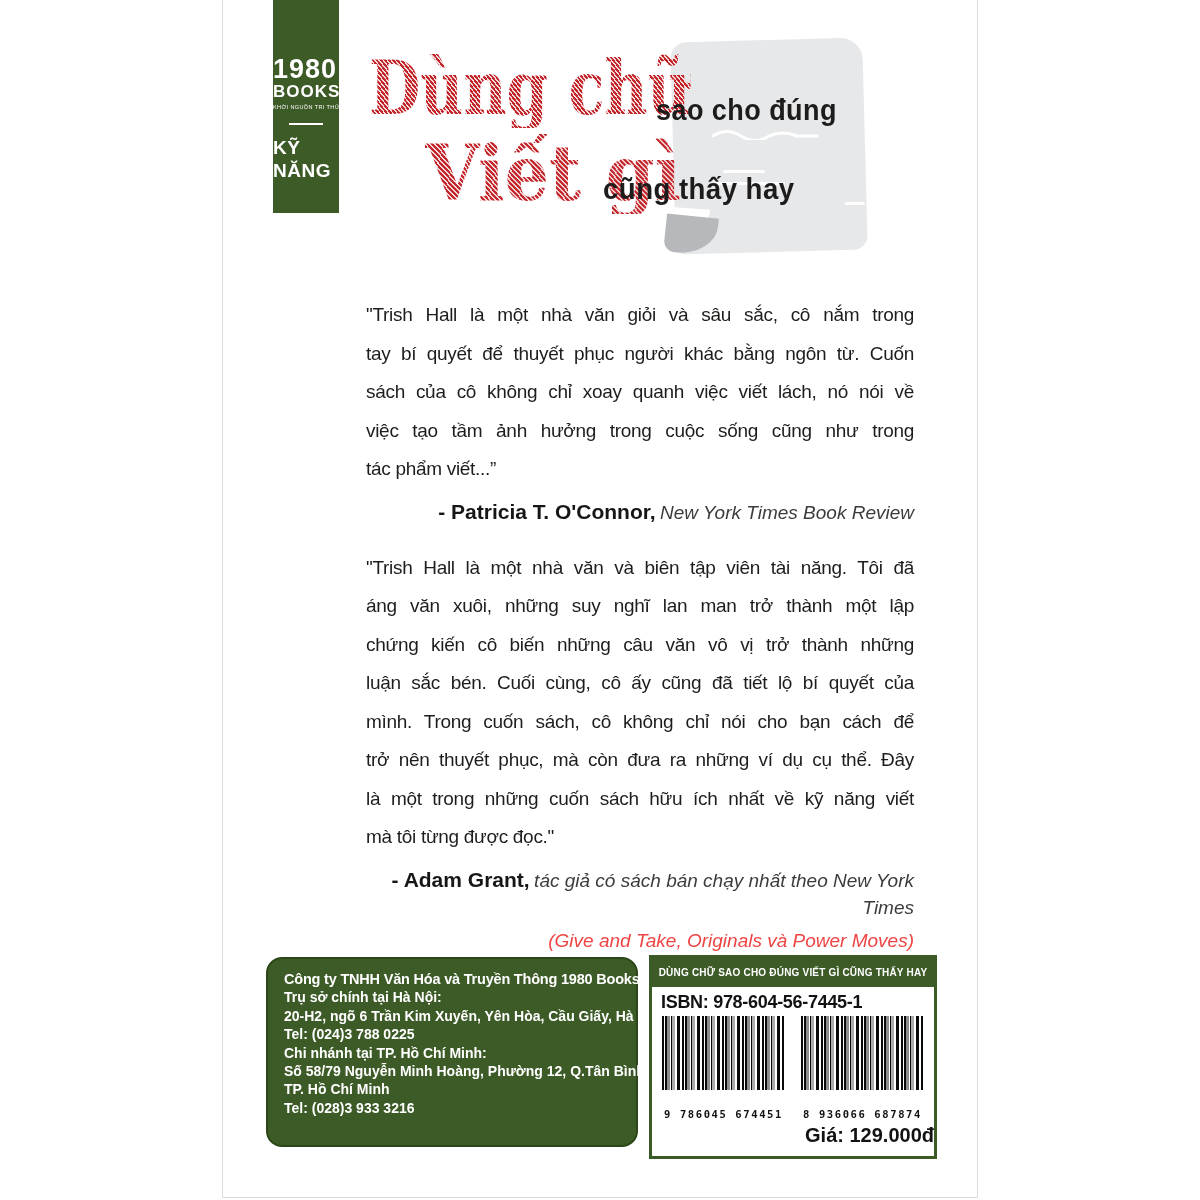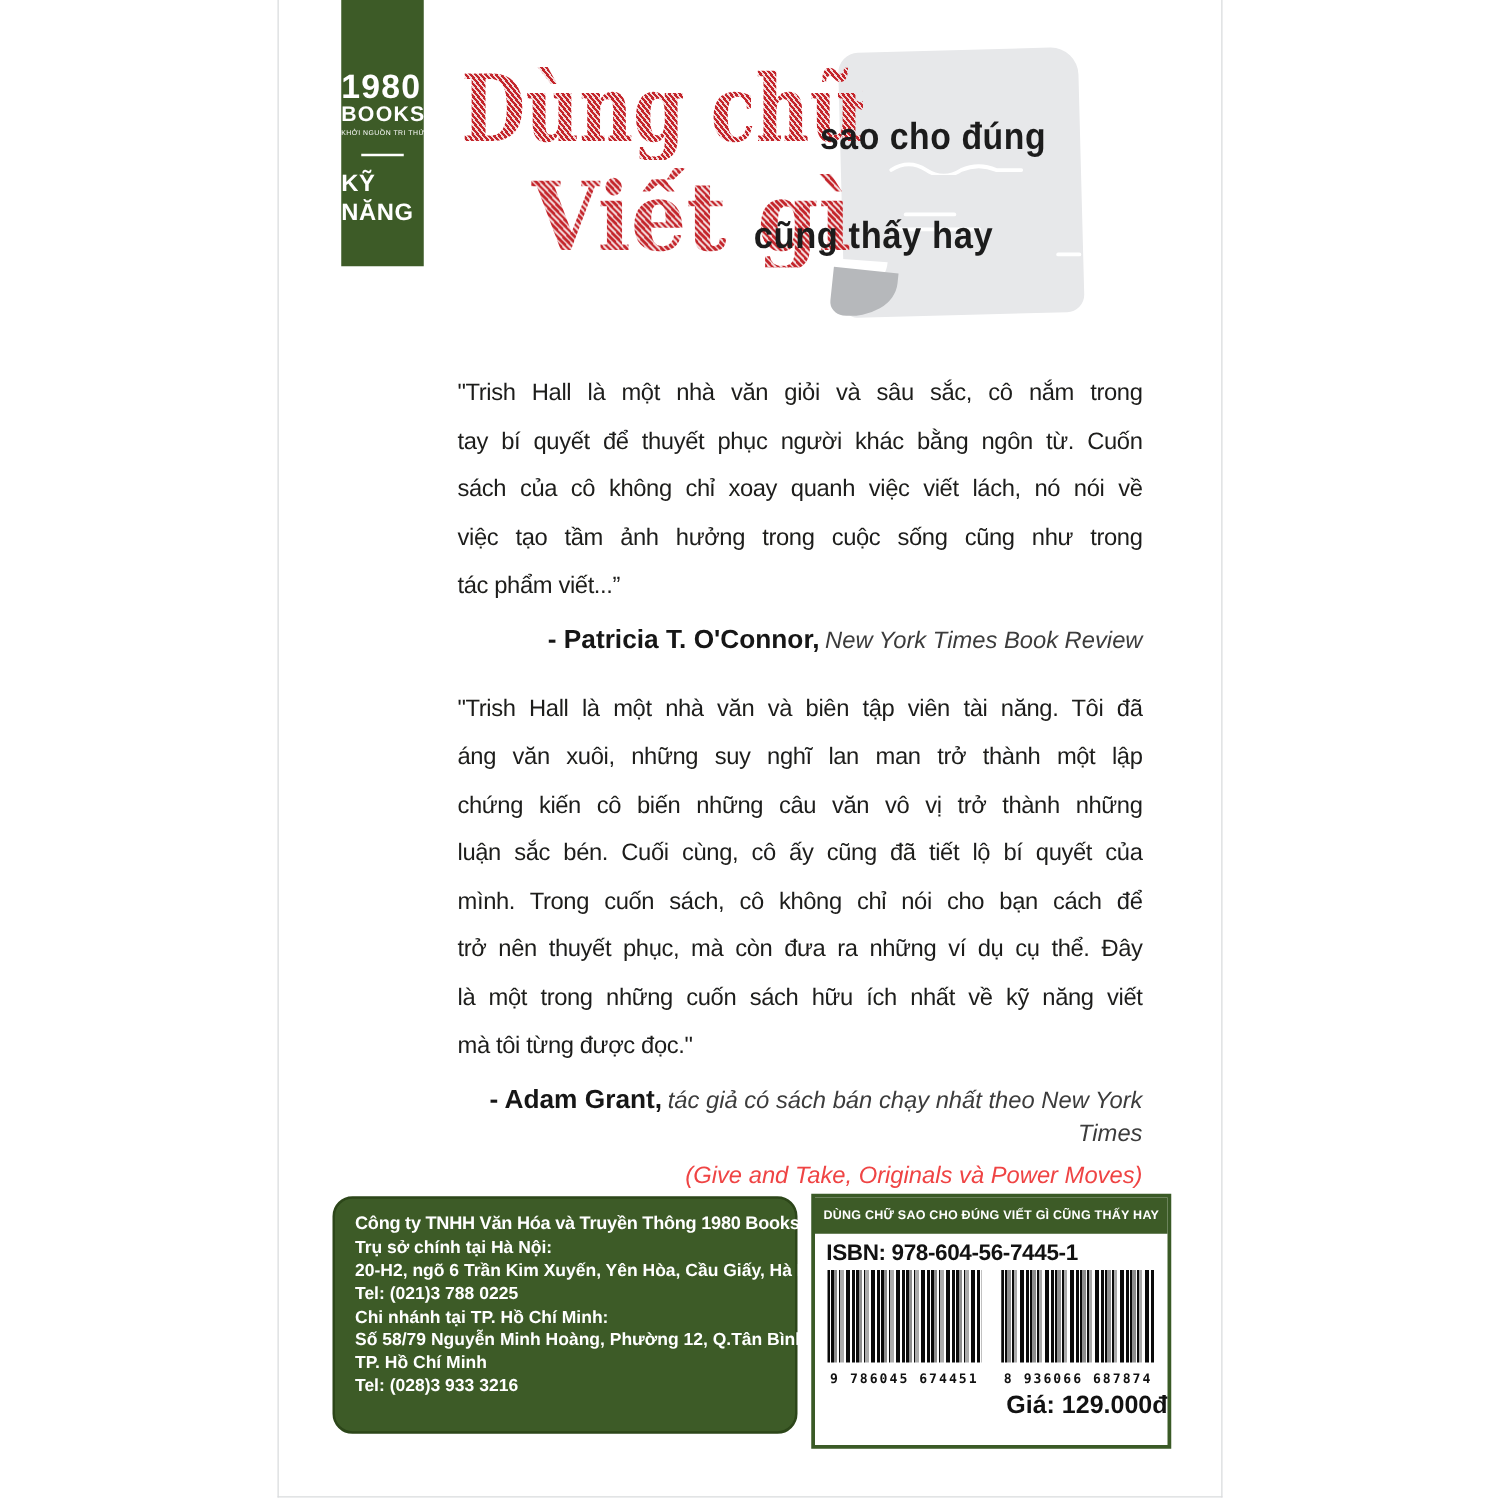--- a/index.html
+++ b/index.html
@@ -69,21 +69,21 @@
                    font-size:10px; letter-spacing:0.2px; text-align:center; line-height:29px; white-space:nowrap; }
   .bcbox .isbn { font-weight:bold; font-size:18px; color:#121212; margin:5px 0 3px 9px; letter-spacing:-0.3px; }
   .bc-row { display:flex; gap:16px; padding:0 10px; }
   .bc-col { flex:1; }
   .bars { height:74px;
           background:repeating-linear-gradient(90deg,
             #0a0a0a 0 2px, #ffffff 2px 3px, #0a0a0a 3px 5px, #8e8e8e 5px 8px,
             #ffffff 8px 9px, #0a0a0a 9px 10px, #ababab 10px 13px, #ffffff 13px 15px,
             #0a0a0a 15px 18px, #ffffff 18px 20px); }
   .digits { font-family:"DejaVu Sans Mono", monospace; font-size:10.5px; font-weight:bold;
-            color:#111; text-align:center; letter-spacing:1.6px; margin-top:7px; white-space:nowrap; }
+            color:#111; text-align:center; letter-spacing:1.6px; margin-top:18px; white-space:nowrap; }
   .price { text-align:right; font-weight:bold; font-size:20px; color:#121212;
            margin-top:4px; }
 </style>
 </head>
 <body>
 
 <div class="stage">
   <div class="cover">
 
     <div class="badge">
@@ -137,21 +137,21 @@
         <span class="name">- Adam Grant,</span>
         <span class="src">tác giả có sách bán chạy nhất theo New York Times</span>
       </div>
       <div class="attr2line2">(Give and Take, Originals và Power Moves)</div>
     </div>
 
     <div class="pubbox">
       <div class="pline head">Công ty TNHH Văn Hóa và Truyền Thông 1980 Books</div>
       <div class="pline">Trụ sở chính tại Hà Nội:</div>
       <div class="pline">20-H2, ngõ 6 Trần Kim Xuyến, Yên Hòa, Cầu Giấy, Hà Nội.</div>
-      <div class="pline">Tel: (021)3 788 0225</div>
+      <div class="pline">Tel: (024)3 788 0225</div>
       <div class="pline">Chi nhánh tại TP. Hồ Chí Minh:</div>
       <div class="pline">Số 58/79 Nguyễn Minh Hoàng, Phường 12, Q.Tân Bình,</div>
       <div class="pline">TP. Hồ Chí Minh</div>
       <div class="pline">Tel: (028)3 933 3216</div>
     </div>
 
     <div class="bcbox">
       <div class="bchead">DÙNG CHỮ SAO CHO ĐÚNG VIẾT GÌ CŨNG THẤY HAY</div>
       <div class="isbn">ISBN: 978-604-56-7445-1</div>
       <div class="bc-row">

